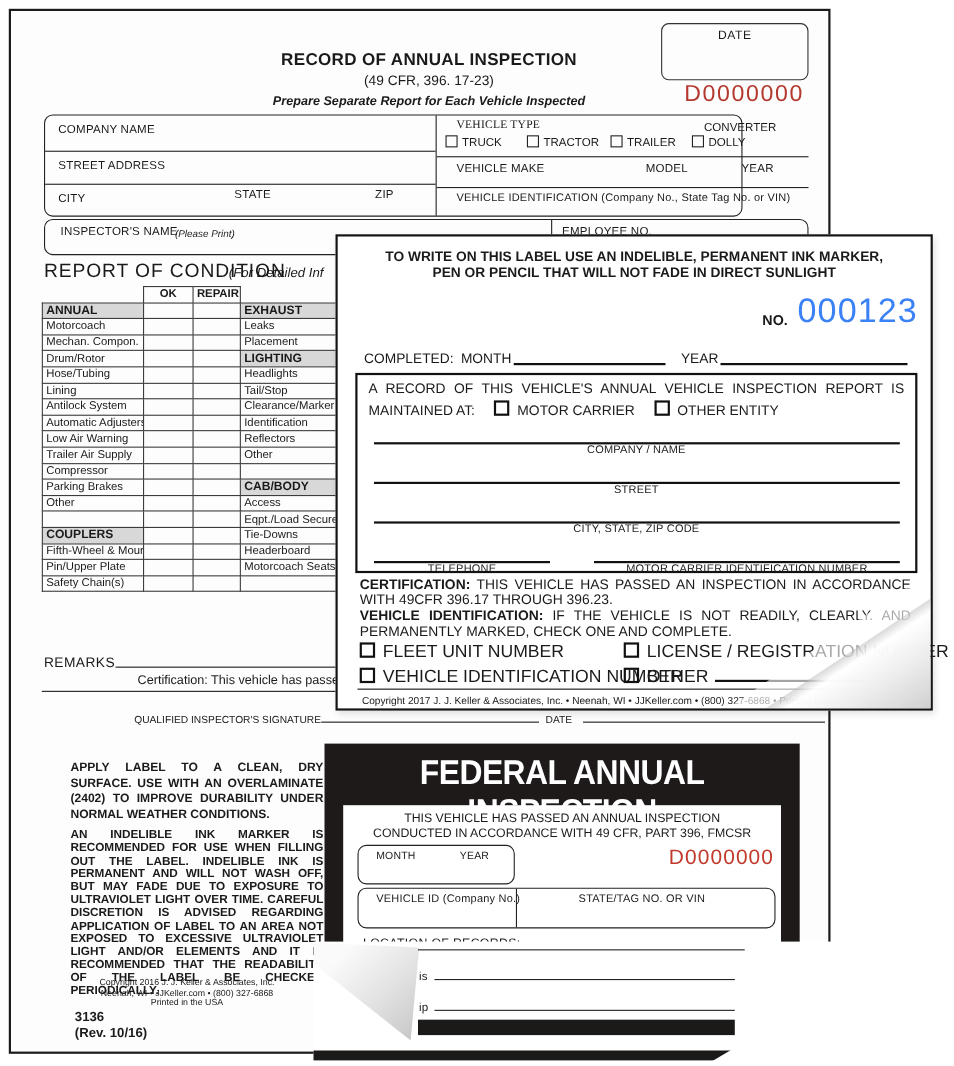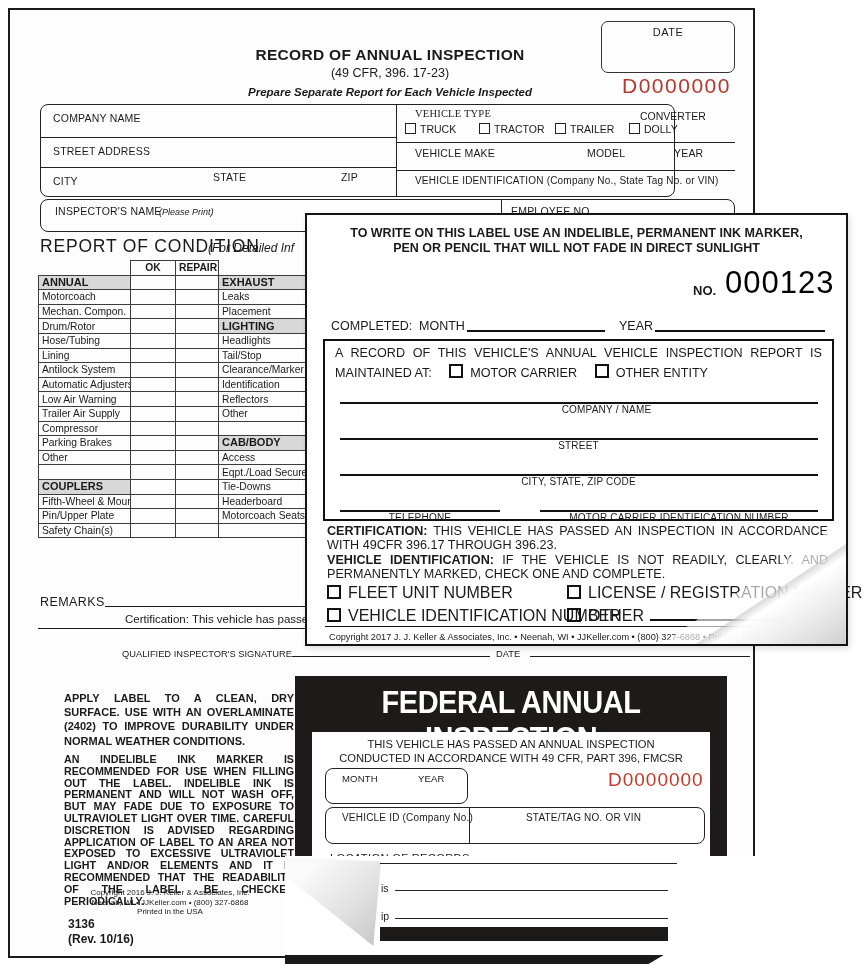--- a/index.html
+++ b/index.html
@@ -72,21 +72,21 @@
           line-height:9.6px;}
   .f-num{position:absolute;left:58px;top:907px;font-size:12px;font-weight:bold;line-height:15px;}
 
   
   .avil{position:absolute;left:305px;top:213px;width:543px;height:433px;background:#ffffff;
         border:2.5px solid #141414;box-sizing:border-box;z-index:5;box-shadow:2px 3px 6px rgba(0,0,0,0.12);}
   .av-warn{position:absolute;left:0;top:11px;width:100%;text-align:center;font-weight:bold;
            font-size:12.5px;line-height:15px;}
   .av-title{position:absolute;left:24px;top:60px;font-weight:bold;font-size:18.5px;letter-spacing:-0.2px;}
   .av-no{position:absolute;left:386px;top:68px;font-weight:bold;font-size:13px;}
-  .av-number{position:absolute;left:418px;top:50px;font-size:31px;color:#000000;letter-spacing:1px;}
+  .av-number{position:absolute;left:418px;top:50px;font-size:31px;color:#3b82f6;letter-spacing:1px;}
   .av-comp{position:absolute;left:24px;top:104px;font-size:12.5px;}
   .av-month{position:absolute;left:112px;top:104px;font-size:12.5px;}
   .av-year{position:absolute;left:312px;top:104px;font-size:12.5px;}
   .bline{position:absolute;border-bottom:2px solid #111;height:0;}
   .rec-box{position:absolute;left:16px;top:124px;width:511px;height:182px;border:2px solid #111;
            box-sizing:border-box;}
   .rb-t1{position:absolute;left:10px;right:10px;top:5px;font-size:12.6px;text-align:justify;
          text-align-last:justify;}
   .rb-t2{position:absolute;left:10px;top:23px;font-size:12.6px;white-space:nowrap;}
   .cbb{display:inline-block;width:10px;height:10px;border:2px solid #111;vertical-align:-1px;margin-right:7px;}
@@ -402,21 +402,21 @@
     <div class="bline" style="left:348px;top:115px;width:170px;"></div>
 
     <div class="rec-box">
       <div class="rb-t1">A RECORD OF THIS VEHICLE'S ANNUAL VEHICLE INSPECTION REPORT IS</div>
       <div class="rb-t2">
         <span>MAINTAINED AT:</span>&nbsp;&nbsp;&nbsp;&nbsp;
         <span class="cbb"></span><span>MOTOR CARRIER</span>&nbsp;&nbsp;&nbsp;&nbsp;
         <span class="cbb"></span><span>OTHER ENTITY</span>
       </div>
       <div class="rb-line" style="left:15px;right:14px;top:61px;"></div>
-      <div class="rb-lab" style="left:0;width:100%;top:63px;padding-left:28px;">COMPANY / NAME</div>
+      <div class="rb-lab" style="left:0;width:100%;top:63px;">COMPANY / NAME</div>
       <div class="rb-line" style="left:15px;right:14px;top:97px;"></div>
       <div class="rb-lab" style="left:0;width:100%;top:99px;">STREET</div>
       <div class="rb-line" style="left:15px;right:14px;top:133px;"></div>
       <div class="rb-lab" style="left:0;width:100%;top:135px;">CITY, STATE, ZIP CODE</div>
       <div class="rb-line" style="left:15px;width:160px;top:169px;"></div>
       <div class="rb-lab" style="left:15px;width:160px;top:171px;">TELEPHONE</div>
       <div class="rb-line" style="left:215px;right:14px;top:169px;"></div>
       <div class="rb-lab" style="left:215px;right:14px;top:171px;">MOTOR CARRIER IDENTIFICATION NUMBER</div>
     </div>
 

